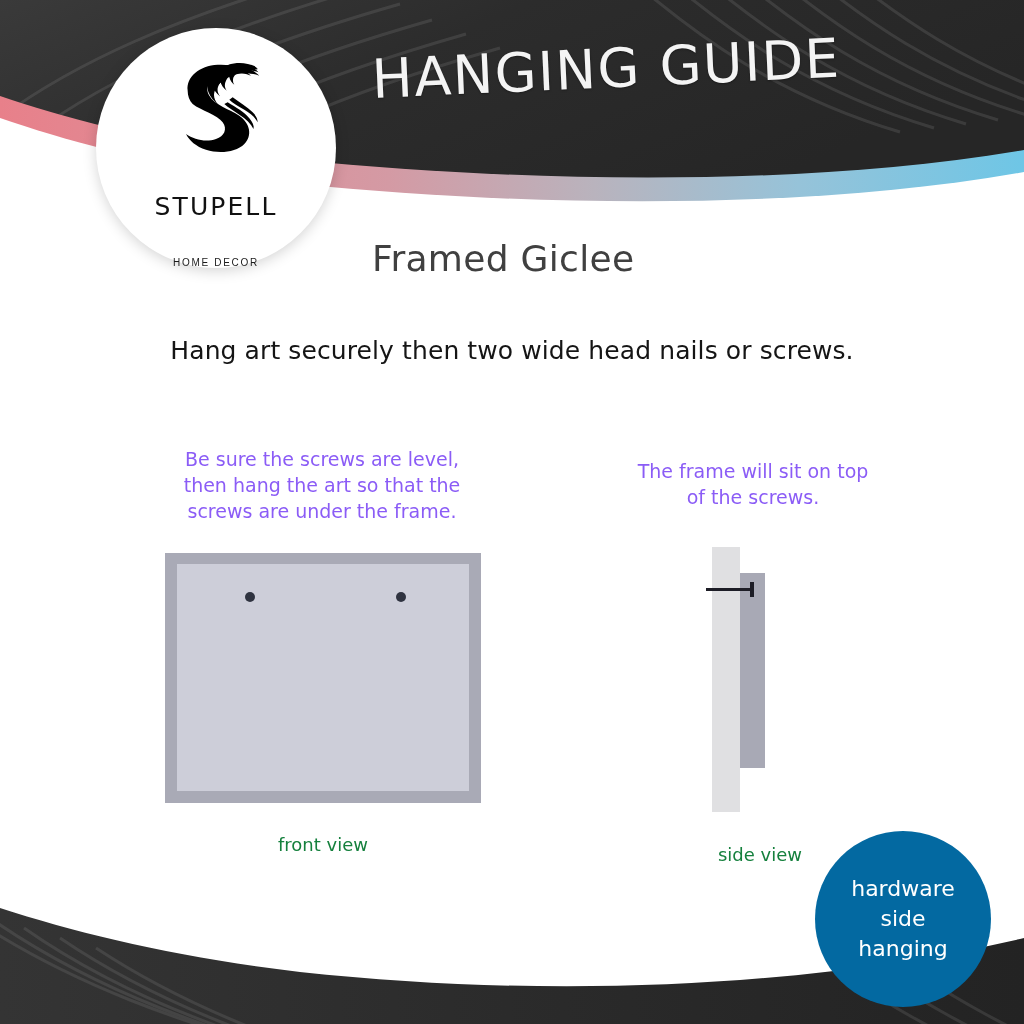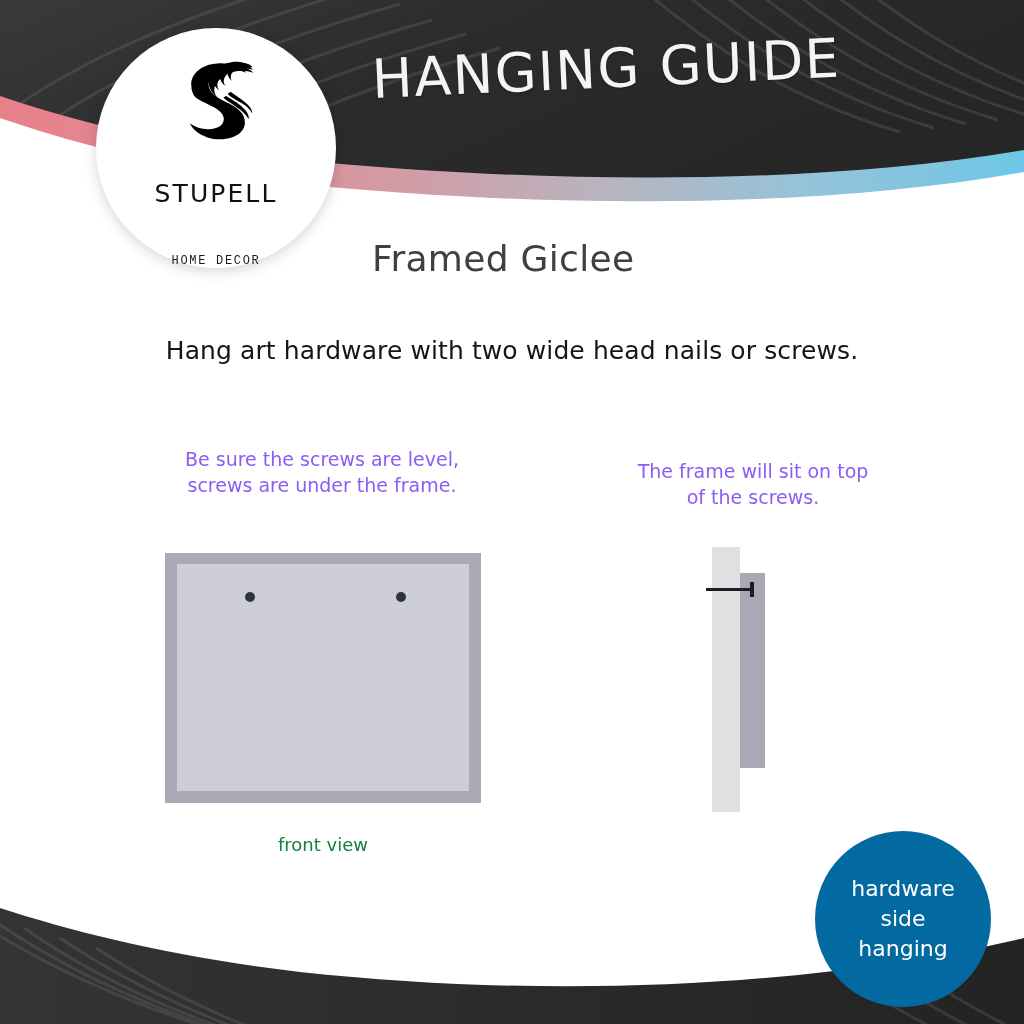--- a/index.html
+++ b/index.html
@@ -52,25 +52,25 @@
   }
   .logo-word {
     font-family: "DejaVu Sans", "Liberation Sans", sans-serif;
     font-size: 25px;
     letter-spacing: 2.1px;
     color: #111111;
     margin-top: 2px;
     font-weight: 400;
   }
   .logo-sub {
-    font-family: Liberation Mono, monospace;
-    font-size: 12px;
+    font-family: Liberation Sans, sans-serif;
+    font-size: 10px;
     letter-spacing: 1.7px;
     color: #1b1b1b;
-    margin-top: 10px;
+    margin-top: 0;
     font-weight: 400;
   }
 
   
   .header-title {
     position: absolute;
     left: 372px;
     top: 48px;
     width: 520px;
     color: #f4f4f4;
@@ -312,24 +312,25 @@
       <path fill="#000000" d="M66,58 C76,64 86,70 92,77 C96,82 98,86 97,90 C94,84 88,78 80,73 C73,68 66,64 62,60 Z"></path>
     </svg>
     <div class="logo-word">STUPELL</div>
     <div class="logo-sub">HOME DECOR</div>
   </div>
 
   <div class="header-title">HANGING GUIDE</div>
 
   <div class="subtitle">Framed Giclee</div>
 
-  <div class="intro-line">Hang art hardware with two wide head nails or screws.</div>
+  <div class="intro-line">Hang art securely then two wide head nails or screws.</div>
 
   <div class="caption caption-left">
     <div>Be sure the screws are level,</div>
+    <div>then hang the art so that the</div>
     <div>screws are under the frame.</div>
   </div>
 
   <div class="caption caption-right">
     <div>The frame will sit on top</div>
     <div>of the screws.</div>
   </div>
 
   <div class="front-view">
     <div class="front-view-inner">
@@ -339,20 +340,21 @@
   </div>
 
   <div class="side-view">
     <div class="side-wall"></div>
     <div class="side-frame"></div>
     <div class="nail-shaft"></div>
     <div class="nail-head"></div>
   </div>
 
   <div class="view-label label-front">front view</div>
+  <div class="view-label label-side">side view</div>
 
   <div class="hardware-badge">
     <div>hardware</div>
     <div>side</div>
     <div>hanging</div>
   </div>
 
 </div>
 
 </body></html>

